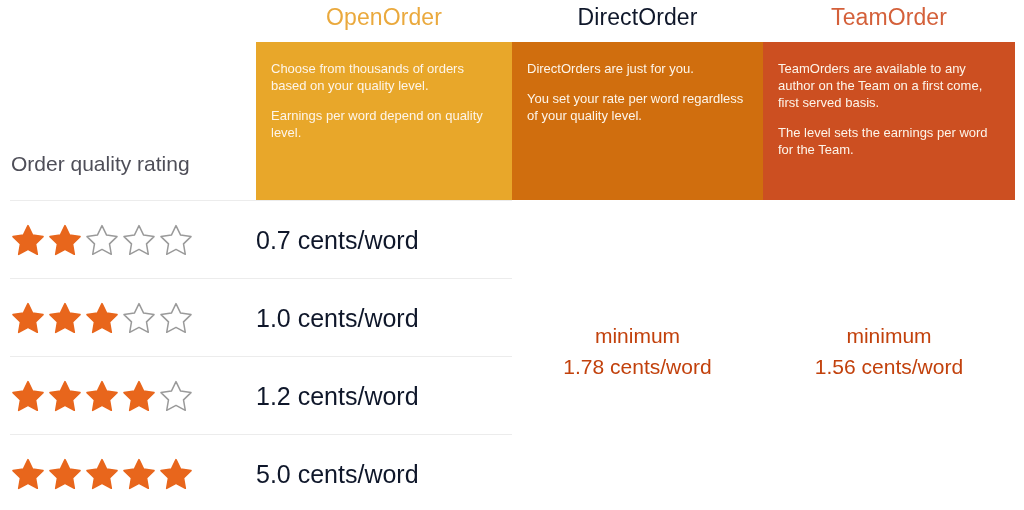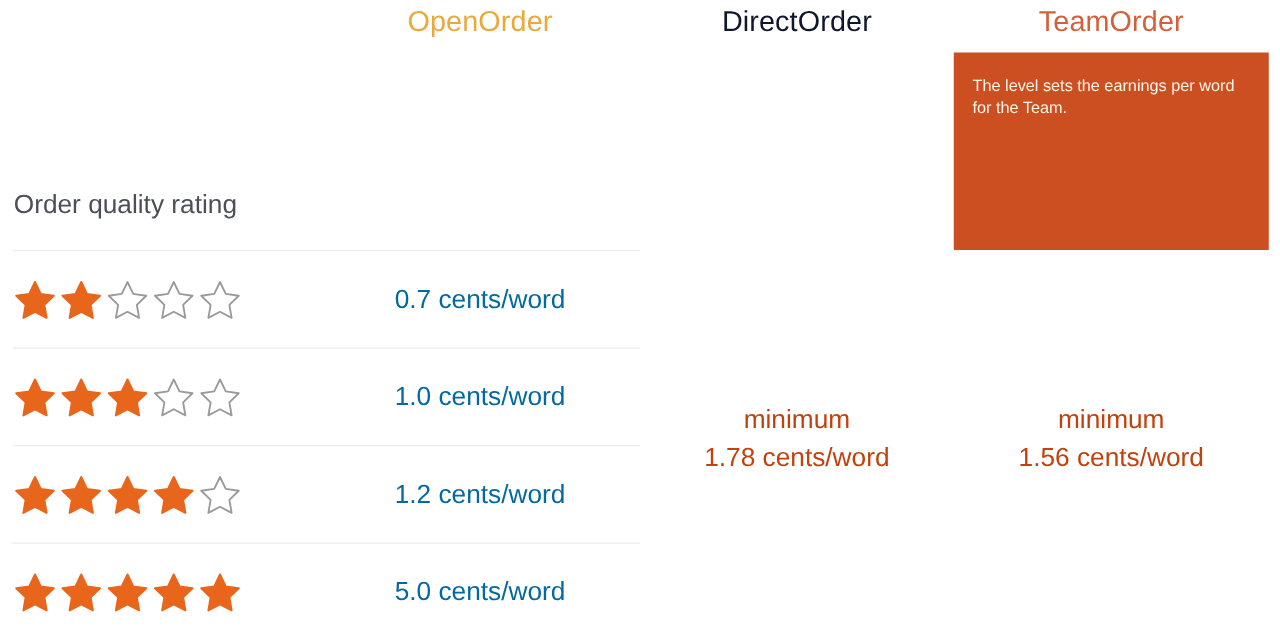--- a/index.html
+++ b/index.html
@@ -101,23 +101,23 @@
     display: flex;
     gap: 1px;
   }
   .star-svg { display: block; }
   .rate-price {
     position: absolute;
     left: 256px;
     width: 256px;
     top: 50%;
     transform: translateY(-50%);
-    text-align: center;
-    font-size: 21px;
-    color: #0369a1;
+    text-align: left;
+    font-size: 25px;
+    color: #0f172a;
     white-space: nowrap;
   }
 
   
   .min-block {
     position: absolute;
     top: 320px;
     text-align: center;
     font-size: 21px;
     line-height: 31px;
@@ -132,23 +132,32 @@
 <body>
 
 <div id="page">
 
   <div class="head-row">
     <div class="head-cell head-open">OpenOrder</div>
     <div class="head-cell head-direct">DirectOrder</div>
     <div class="head-cell head-team">TeamOrder</div>
   </div>
 
-
+  <div class="panel panel-open">
+    <p>Choose from thousands of orders based on your quality level.</p>
+    <p>Earnings per word depend on quality level.</p>
+  </div>
+
+  <div class="panel panel-direct">
+    <p>DirectOrders are just for you.</p>
+    <p>You set your rate per word regardless of your quality level.</p>
+  </div>
 
   <div class="panel panel-team">
+    <p>TeamOrders are available to any author on the Team on a first come, first served basis.</p>
     <p>The level sets the earnings per word for the Team.</p>
   </div>
 
   <div class="quality-label">Order quality rating</div>
 
   <div class="divider" style="top:200px;"></div>
   <div class="divider" style="top:278px;"></div>
   <div class="divider" style="top:356px;"></div>
   <div class="divider" style="top:434px;"></div>
 

